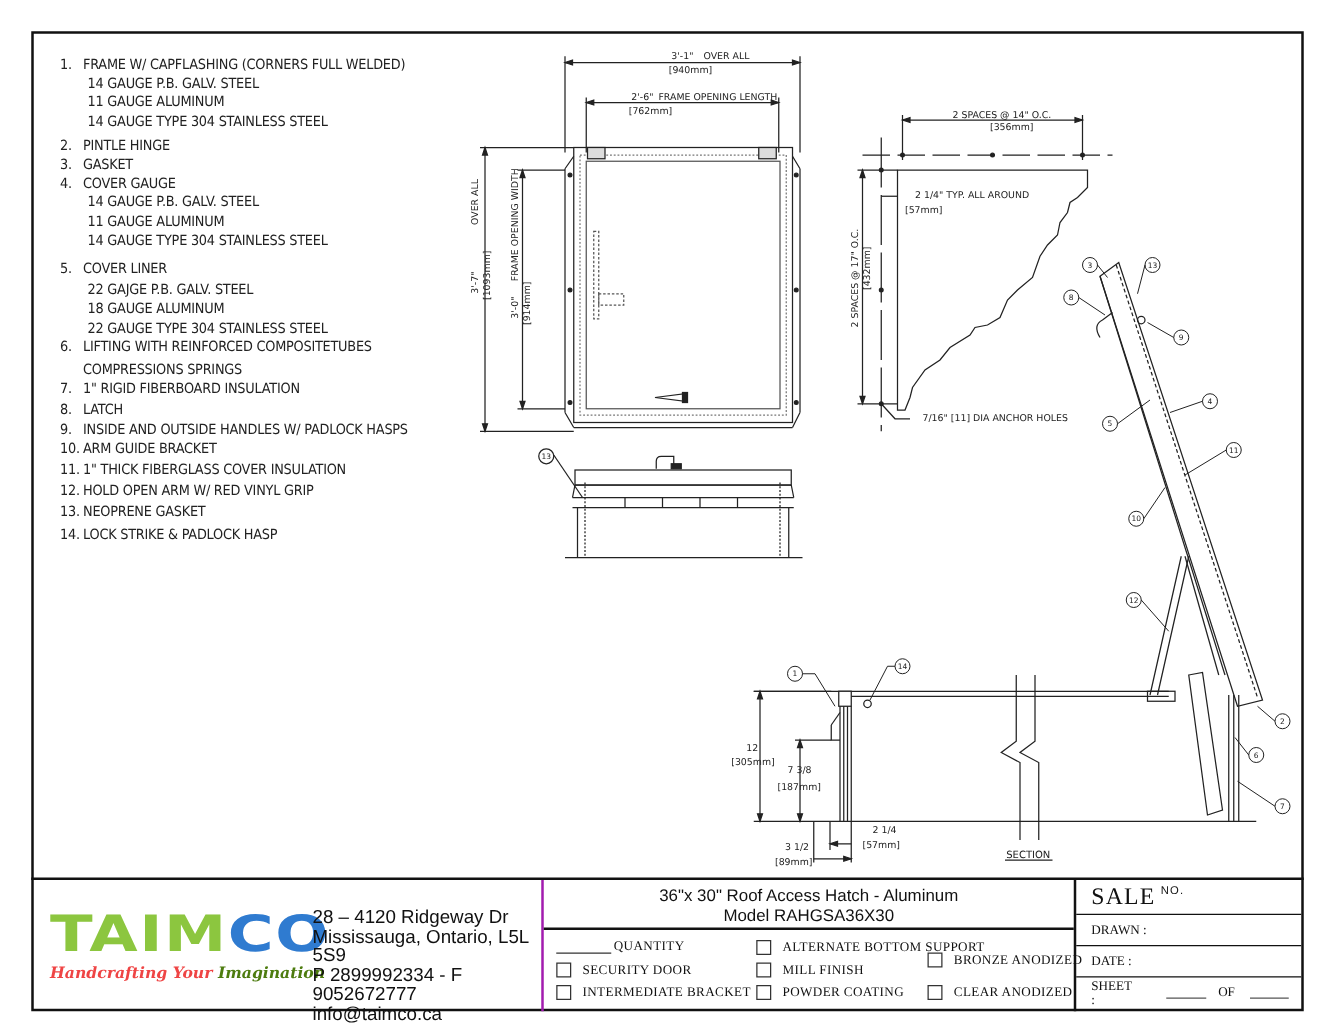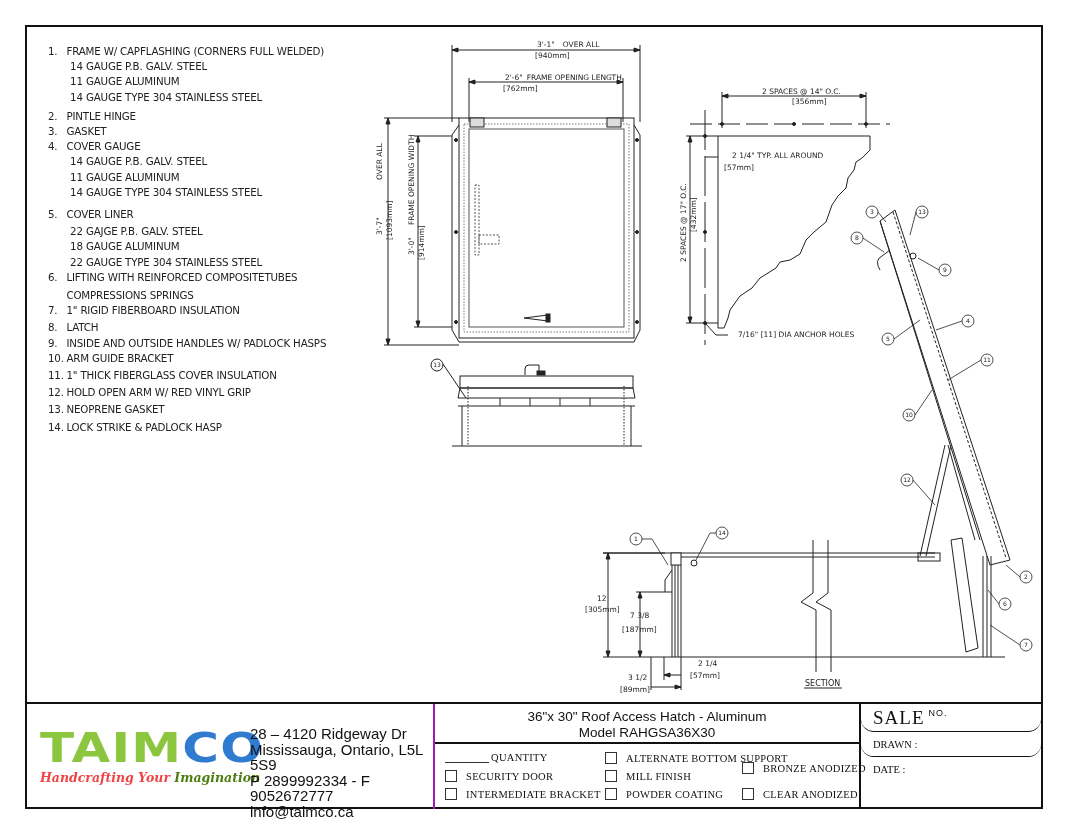--- a/index.html
+++ b/index.html
@@ -19,21 +19,21 @@
   .tagline{position:absolute;left:15px;top:66px;font-family:"DejaVu Serif",serif;font-style:italic;font-weight:bold;font-size:12.5px;}
   .tagline .g{color:#ef4444;} .tagline .b{color:#4d7c0f;}
   .addr{position:absolute;left:225px;top:22px;font-family:"Liberation Sans",sans-serif;font-size:15px;line-height:15.5px;color:#111;}
   .tb-mid{position:absolute;left:410px;top:0;width:426px;height:105px;border-right:2px solid #111;box-sizing:border-box;}
   .tb-title{height:40px;border-bottom:2px solid #111;text-align:center;font-family:"Liberation Sans",sans-serif;font-size:13.5px;line-height:16px;padding-top:5px;box-sizing:border-box;}
   .opts{position:relative;font-family:"Liberation Serif",serif;font-size:10.5px;letter-spacing:0.3px;}
   .opt{position:absolute;white-space:nowrap;display:flex;align-items:center;}
   .cb{display:inline-block;width:10px;height:10px;border:1px solid #333;margin-right:9px;background:#fff;}
   .qty-line{display:inline-block;width:44px;border-bottom:1px solid #333;margin-right:2px;height:9px;}
   .tb-right{position:absolute;left:836px;top:0;width:180px;height:105px;}
-  .tb-right .cell{height:25px;border-bottom:1px solid #111;box-sizing:border-box;font-family:"Liberation Serif",serif;font-size:10.5px;padding-left:12px;display:flex;align-items:center;border-radius:13px;}
+  .tb-right .cell{height:25px;border-bottom:1px solid #111;box-sizing:border-box;font-family:"Liberation Serif",serif;font-size:10.5px;padding-left:12px;display:flex;align-items:center;}
   .tb-right .cell:last-child{border-bottom:none;}
   .sale{font-size:19px;letter-spacing:1px;}
   .sale sup{font-size:9px;font-family:"Liberation Sans",sans-serif;margin-left:4px;vertical-align:8px;}
   .blank{display:inline-block;width:38px;border-bottom:1px solid #555;margin:0 10px 0 28px;height:8px;}
 </style>
 </head>
 <body>
 
 <div class="sheet"></div>
 
@@ -334,14 +334,20 @@
   <div class="tb-right">
     <div class="cell" style="height:28px">
         <span class="sale"><span>SALE</span><sup>NO.</sup></span>
       </div>
     <div class="cell">
         <span>DRAWN :</span>
       </div>
     <div class="cell">
         <span>DATE :</span>
       </div>
+    <div class="cell">
+        <span>SHEET :</span>
+        <span class="blank"></span>
+        <span>OF</span>
+        <span class="blank" style="margin-left:12px"></span>
+      </div>
   </div>
 </div>
 
 </body></html>

